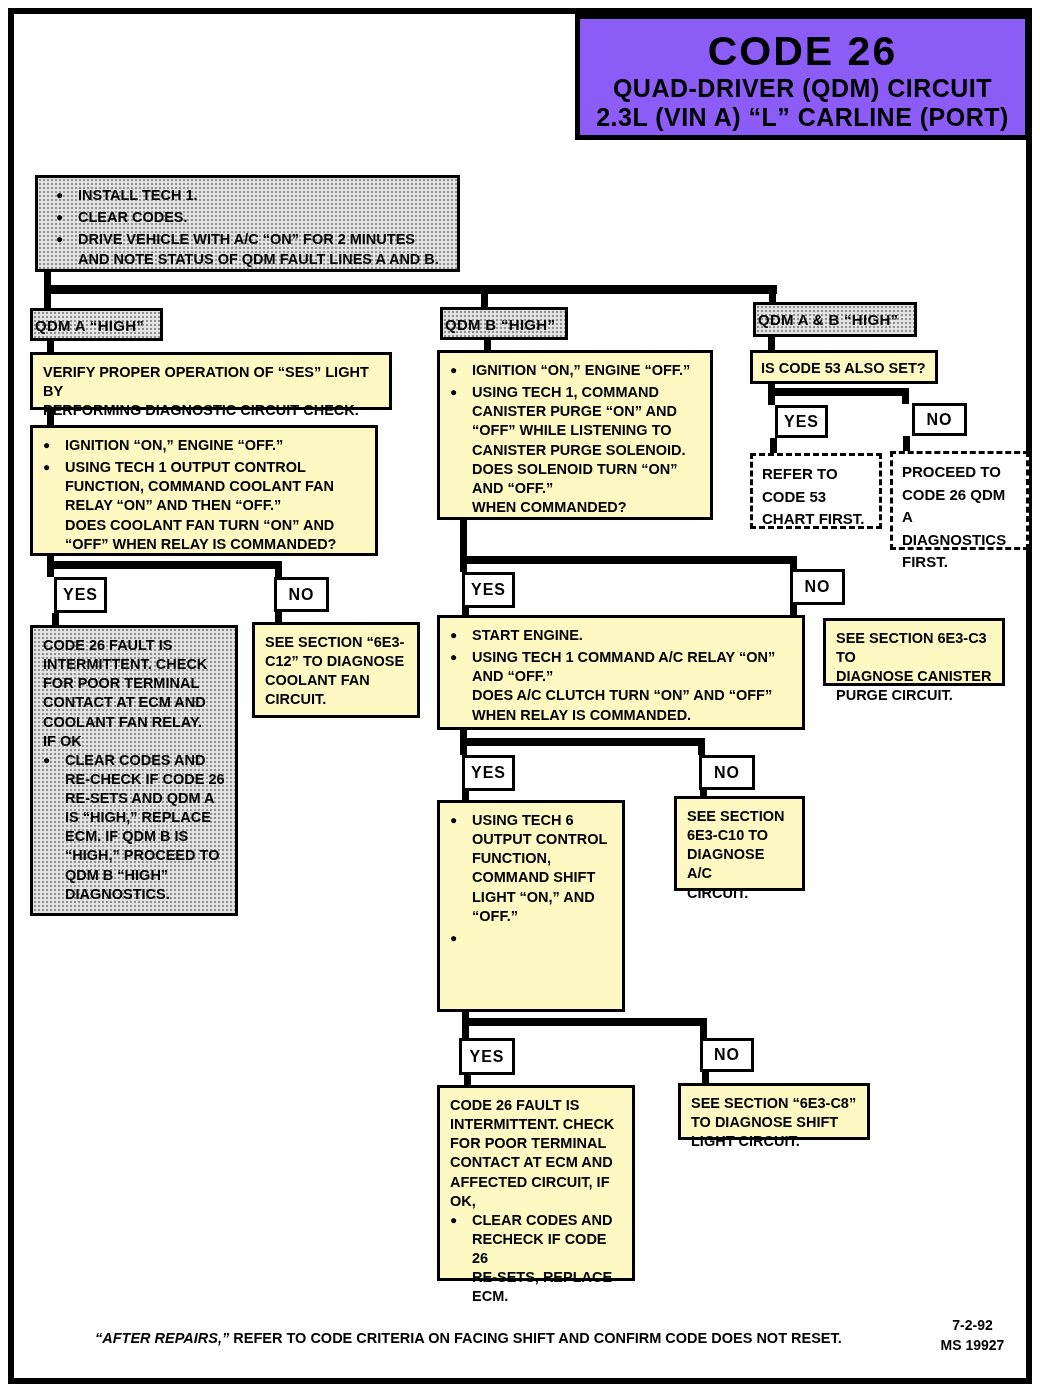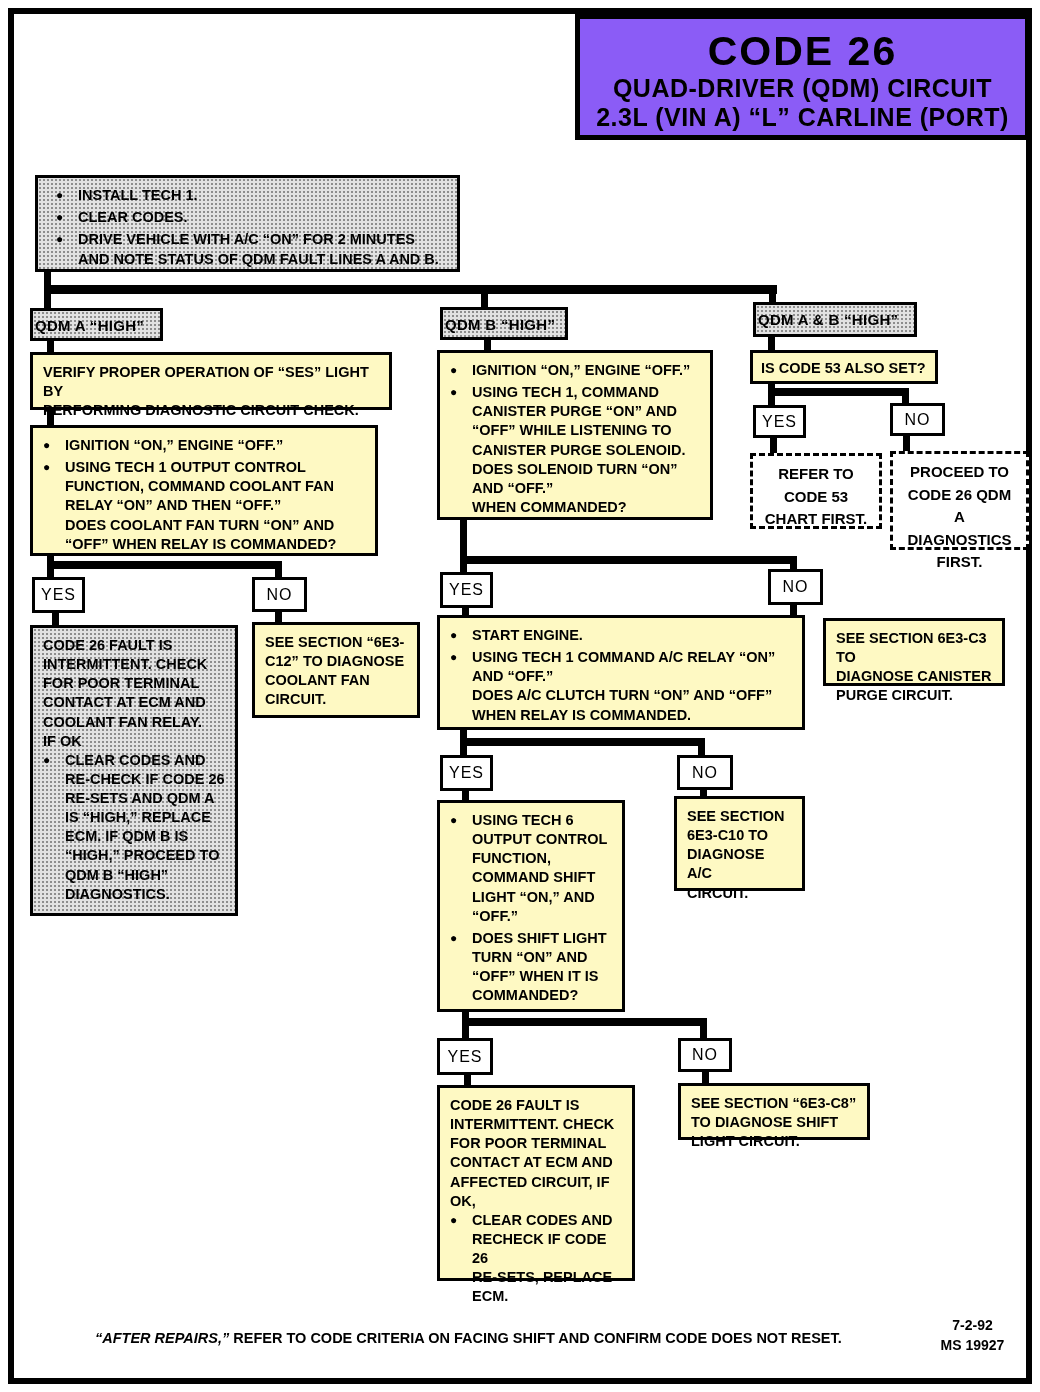--- a/index.html
+++ b/index.html
@@ -20,24 +20,24 @@
     border:3px solid #000; background:#fef9c3; padding:8px 10px;
     font-weight:bold; font-size:14.5px; line-height:1.32;
   }
   .hdr { border:3px solid #000; font-weight:bold; font-size:15px; padding:6px 2px; letter-spacing:0.3px; }
   .shade {
     background-color:#e2e2e2;
     background-image: radial-gradient(#8d8d8d 1px, rgba(0,0,0,0) 1.2px);
     background-size:4px 4px;
   }
   .yn {
-    border:3px solid #000; background:#fff; font-weight:normal; font-size:16px;
-    display:flex; align-items:center; justify-content:center; letter-spacing:1px;
-  }
-  .dash { border:3px dashed #000; background:#fff; padding:7px 9px; font-weight:bold; font-size:15px; line-height:1.5;text-align:center; }
+    border:3px solid #000; background:#fff; font-weight:bold; font-size:16px;
+    display:flex; align-items:center; justify-content:center; letter-spacing:1px;margin-left:22px;
+  }
+  .dash { border:3px dashed #000; background:#fff; padding:7px 9px; font-weight:bold; font-size:15px; line-height:1.5; }
   .pre { white-space:pre-line; }
 
   .brow { display:flex; gap:9px; margin-bottom:3px; }
   .bullet { flex:0 0 13px; font-size:12px; line-height:1.6; }
   .btext { flex:1 1 auto; }
 
   .footer { font-weight:bold; font-size:14.5px; }
   .footer .it { font-style:italic; }
   .docnum { font-weight:bold; font-size:14px; text-align:center; line-height:1.4; }
 </style>
@@ -199,24 +199,20 @@
       <span class="bullet">●</span>
       <span class="btext pre">USING TECH 6
 OUTPUT CONTROL
 FUNCTION,
 COMMAND SHIFT
 LIGHT “ON,” AND
 “OFF.”</span>
     </div>
     <div class="brow">
       <span class="bullet">●</span>
-      <span class="btext pre">DOES SHIFT LIGHT
-TURN “ON” AND
-“OFF” WHEN IT IS
-COMMANDED?</span>
     </div>
   </div>
 
   <div class="abs box pre" style="left:674px; top:796px; width:131px; height:95px;">SEE SECTION
 6E3-C10 TO
 DIAGNOSE A/C
 CIRCUIT.</div>
 
   <div class="abs line" style="left:462px; top:1012px; width:7px; height:10px;"></div>
   <div class="abs line" style="left:462px; top:1018px; width:245px; height:8px;"></div>

